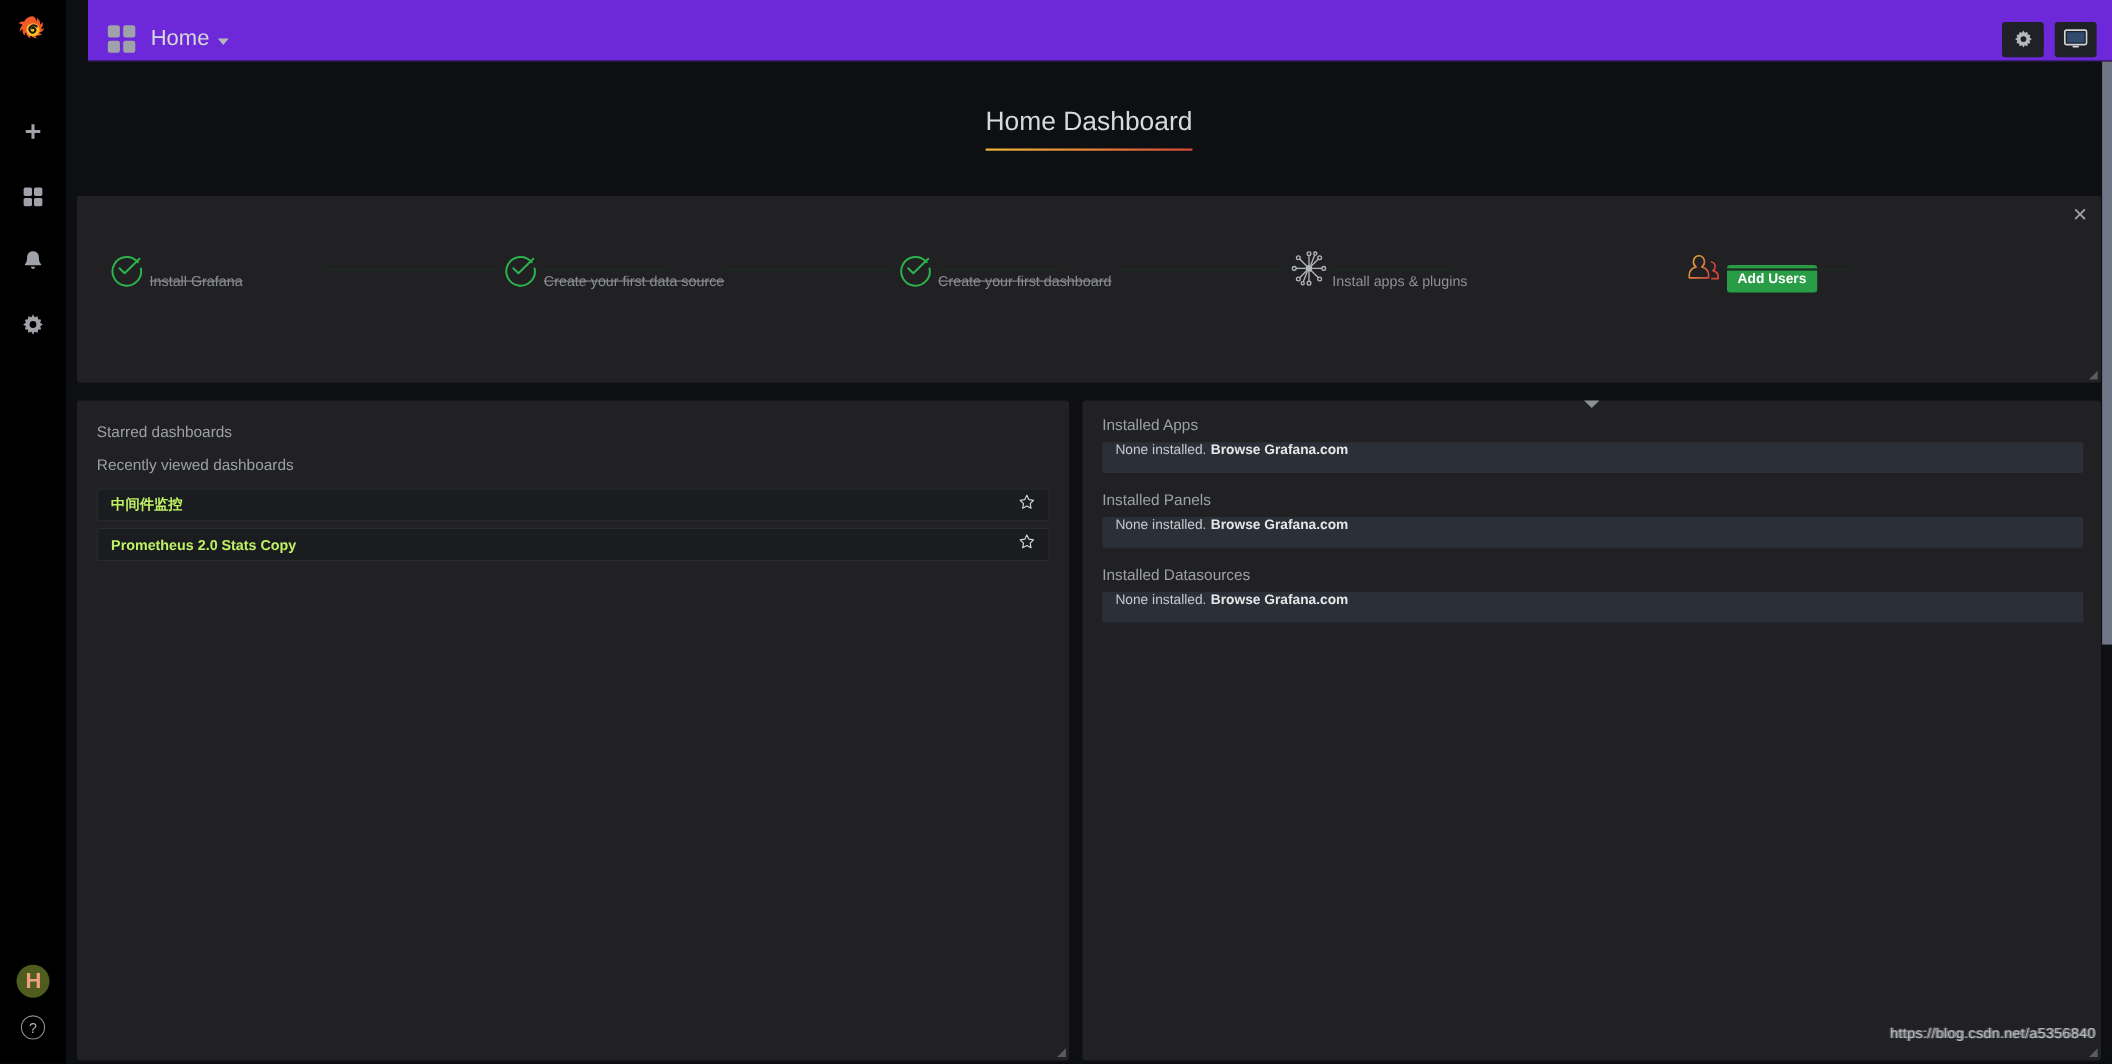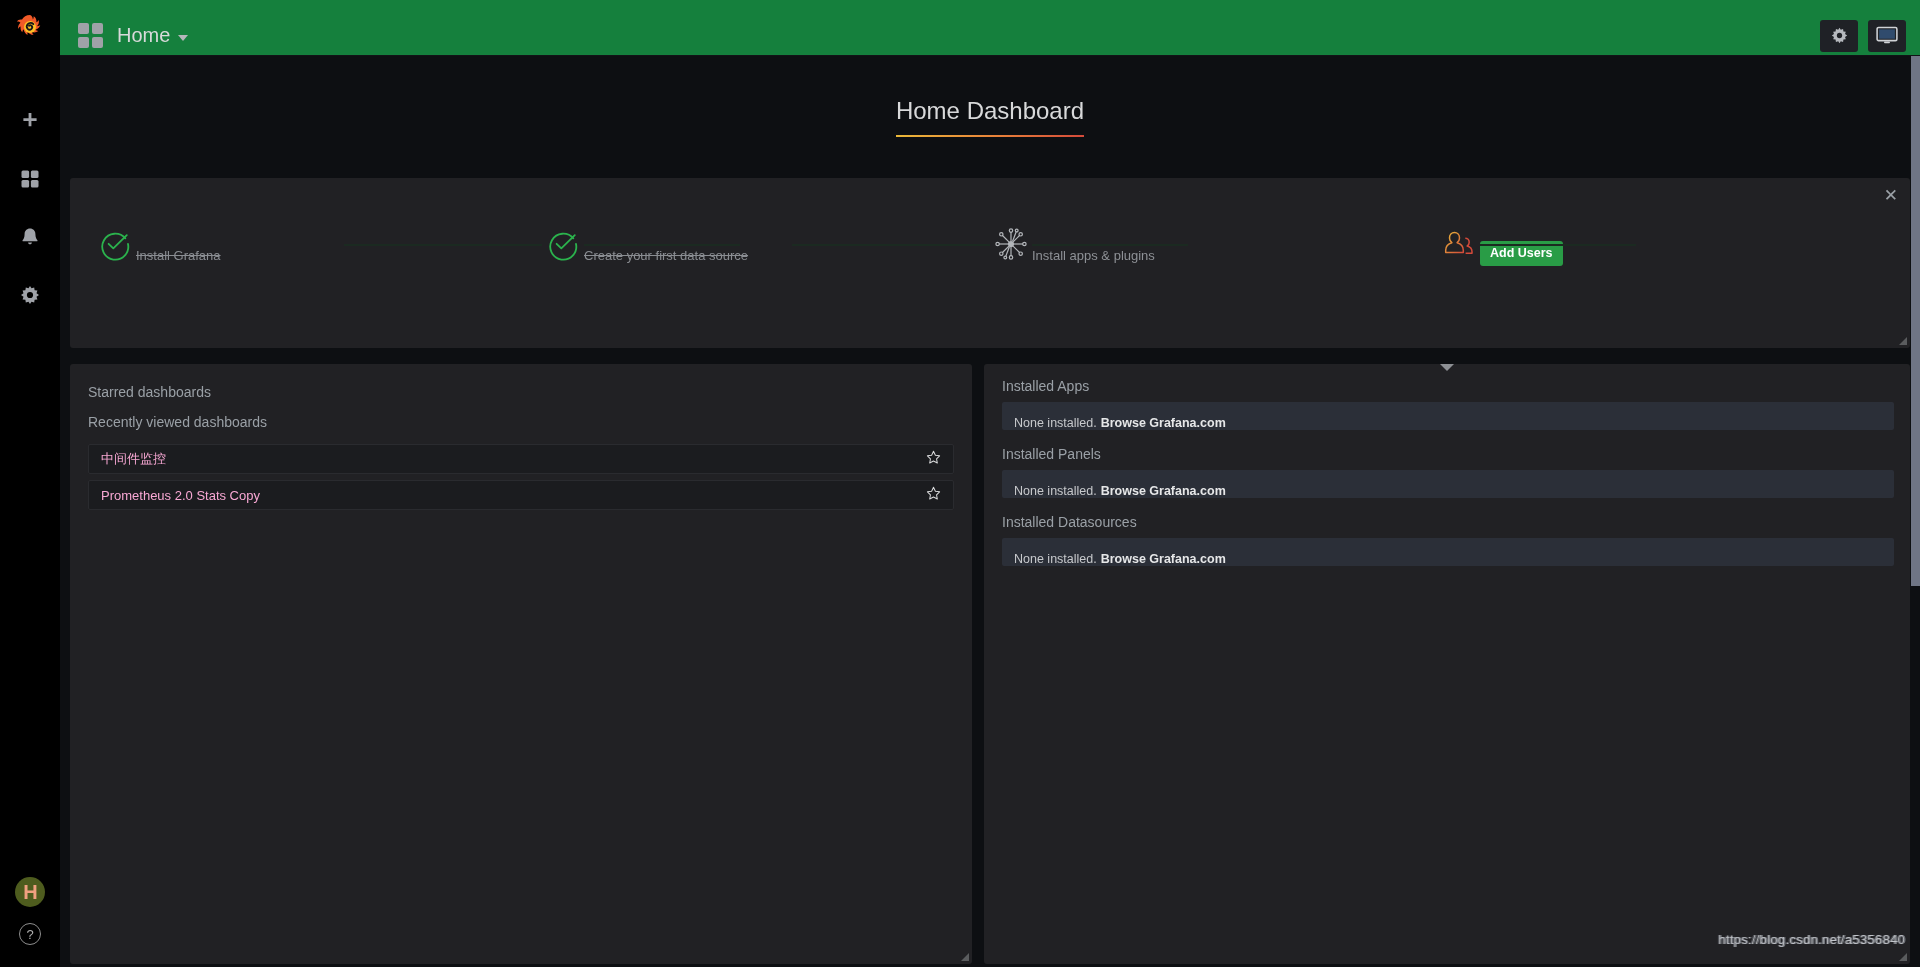--- a/index.html
+++ b/index.html
@@ -60,25 +60,26 @@
     flex: 1 1 auto; height: 967px;
     background: #0d0f12;
     position: relative;
     display: flex; flex-direction: column;
     overflow: hidden;
   }
 
   
   .topnav {
     height: 56px; flex: 0 0 56px;
-    background: #15803d;
+    background: #6d28d9;
     display: flex; align-items: center;
     padding: 16px 14px 0 18px;
     position: relative;
     border-bottom: 1px solid #111317;
+    margin-left: 20px;
   }
   .nav-left { display: flex; align-items: center; gap: 14px; cursor: pointer; }
   .grid-icon {
     display: grid; grid-template-columns: 11px 11px; grid-template-rows: 11px 11px;
     gap: 3px;
   }
   .grid-icon i { background: #9fa2a8; border-radius: 2px; display: block; }
   .nav-title { color: #d8d9da; font-size: 20px; font-weight: 400; }
   .caret-down {
     width: 0; height: 0;
@@ -211,39 +212,39 @@
   .dash-item {
     height: 30px;
     background: #1b1c1f;
     border: 1px solid #2a2b2f;
     border-radius: 2px;
     display: flex; align-items: center;
     padding: 0 12px;
     margin-bottom: 6px;
     cursor: pointer;
   }
-  .dash-item-name { font-size: 13px; color: #f9a8d4; }
+  .dash-item-name { font-size: 13px; color: #bef264; font-weight: bold; }
   .dash-item-star { margin-left: auto; }
 
   .collapse-caret {
     position: absolute;
     top: 0; left: 50%; transform: translateX(-50%);
     width: 0; height: 0;
     border-left: 7px solid transparent;
     border-right: 7px solid transparent;
     border-top: 7px solid #8d9094;
     cursor: pointer;
   }
   .plugin-group { margin-bottom: 4px; }
   .plugin-group .section-title { margin-bottom: 8px; }
   .plugin-box {
     background: #2b2f38;
     border-radius: 2px;
     height: 28px;
-    display: flex; align-items: flex-end;
+    display: flex; align-items: flex-start;
     padding: 0 12px;
     margin-bottom: 16px;
     font-size: 12.5px;
     color: #c7c9cc;
   }
   .plugin-box b { color: #e6e7e8; margin-left: 4px; font-weight: bold; cursor: pointer; }
 
   
   .vscroll {
     position: absolute; top: 56px; right: 0; width: 9px; bottom: 0;
@@ -378,20 +379,31 @@
             <div class="step-line right"></div>
             <div class="step-icon">
               <svg width="34" height="34" viewBox="0 0 34 34">
                 <path d="M27.3 11.4A13 13 0 1 0 30 17" fill="none" stroke="#2bb34d" stroke-width="1.8" stroke-linecap="round"></path>
                 <path d="M10.6 16.8l4.7 4.6L28.8 8.2" fill="none" stroke="#2bb34d" stroke-width="1.8" stroke-linecap="round" stroke-linejoin="round"></path>
               </svg>
             </div>
             <div class="step-label done">Create your first data source</div>
           </div>
 
+          <div class="step">
+            <div class="step-line left"></div>
+            <div class="step-line right"></div>
+            <div class="step-icon">
+              <svg width="34" height="34" viewBox="0 0 34 34">
+                <path d="M27.3 11.4A13 13 0 1 0 30 17" fill="none" stroke="#2bb34d" stroke-width="1.8" stroke-linecap="round"></path>
+                <path d="M10.6 16.8l4.7 4.6L28.8 8.2" fill="none" stroke="#2bb34d" stroke-width="1.8" stroke-linecap="round" stroke-linejoin="round"></path>
+              </svg>
+            </div>
+            <div class="step-label done">Create your first dashboard</div>
+          </div>
 
           <div class="step">
             <div class="step-line left"></div>
 
             <div class="step-icon">
               <svg width="36" height="36" viewBox="0 0 36 36">
                 <g stroke="#b3b6ba" stroke-width="1.2" fill="none">
                   <circle cx="18" cy="18" r="3.1" fill="#b3b6ba" stroke="none"></circle>
                   <line x1="18" y1="15" x2="18" y2="6"></line>   
                     <circle cx="18" cy="4.6" r="1.7"></circle>

